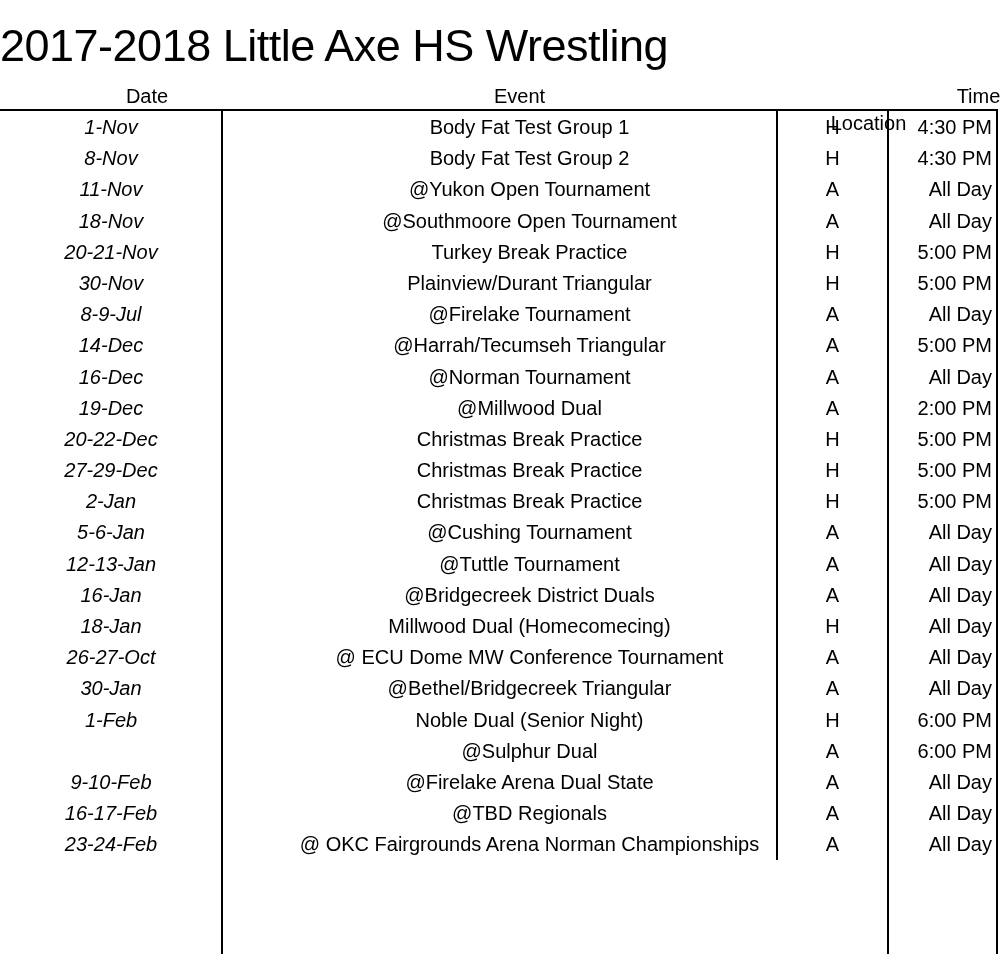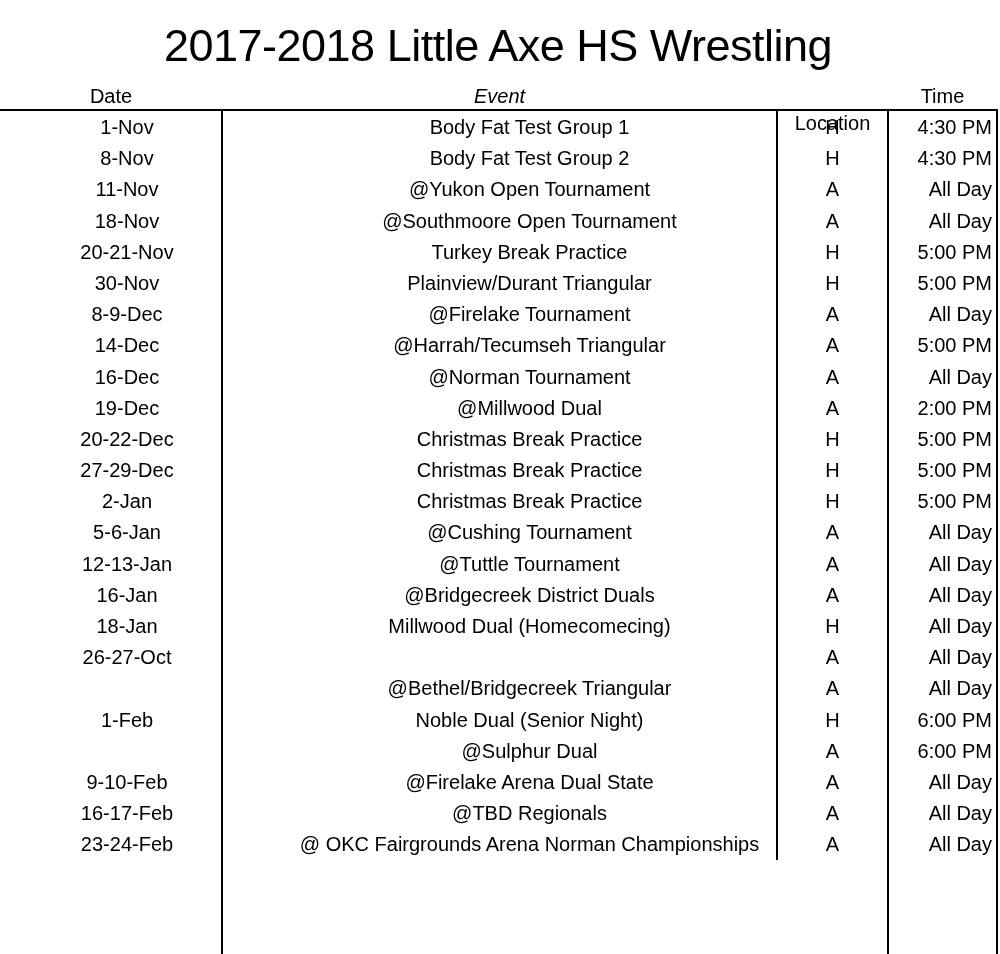--- a/index.html
+++ b/index.html
@@ -13,41 +13,42 @@
       position: relative;
       overflow: hidden;
       font-family: "Liberation Sans", "DejaVu Sans", sans-serif;
       color: #000000;
     }
     .title {
       position: absolute;
       top: 18px;
       left: 0;
       width: 832px;
-      text-align: right;
+      text-align: left;
       font-size: 45px;
       line-height: 56px;
       letter-spacing: -0.5px;
     }
     .header-row {
       position: absolute;
       top: 82px;
       left: 0;
       width: 1000px;
       height: 28px;
       font-size: 20px;
       line-height: 28px;
     }
     .header-row .h {
       position: absolute;
       top: 0;
       text-align: center;
+      padding-left: 36px;
     }
     .h-date { left: 0; width: 222px; }
-    .h-event { left: 222px; width: 555px; font-style: italic; }
+    .h-event { left: 206px; width: 555px; }
     .h-location { left: 777px; width: 111px; margin-top: 27px; }
     .h-time { left: 888px; width: 109px; }
 
     .hline {
       position: absolute;
       left: 0;
       top: 109px;
       width: 998px;
       height: 2px;
       background: #000;
@@ -72,21 +73,21 @@
       position: relative;
       height: 31.2px;
       font-size: 20px;
       line-height: 31.2px;
     }
     .row .c {
       position: absolute;
       top: 0;
       white-space: nowrap;
     }
-    .c-date { left: 16px; width: 222px; text-align: center; }
+    .c-date { left: 0; width: 222px; text-align: center; font-style: italic; }
     .c-event { left: 222px; width: 615px; text-align: center; }
     .c-location { left: 777px; width: 111px; text-align: center; }
     .c-time { left: 888px; width: 104px; text-align: right; }
   </style>
 </head>
 <body>
 
 <div class="title">2017-2018 Little Axe HS Wrestling</div>
 
 <div class="header-row">
@@ -133,21 +134,21 @@
     <span class="c c-location">H</span>
     <span class="c c-time">5:00 PM</span>
   </div>
   <div class="row">
     <span class="c c-date">30-Nov</span>
     <span class="c c-event">Plainview/Durant Triangular</span>
     <span class="c c-location">H</span>
     <span class="c c-time">5:00 PM</span>
   </div>
   <div class="row">
-    <span class="c c-date">8-9-Dec</span>
+    <span class="c c-date">8-9-Jul</span>
     <span class="c c-event">@Firelake Tournament</span>
     <span class="c c-location">A</span>
     <span class="c c-time">All Day</span>
   </div>
   <div class="row">
     <span class="c c-date">14-Dec</span>
     <span class="c c-event">@Harrah/Tecumseh Triangular</span>
     <span class="c c-location">A</span>
     <span class="c c-time">5:00 PM</span>
   </div>
@@ -200,24 +201,26 @@
     <span class="c c-time">All Day</span>
   </div>
   <div class="row">
     <span class="c c-date">18-Jan</span>
     <span class="c c-event">Millwood Dual (Homecomecing)</span>
     <span class="c c-location">H</span>
     <span class="c c-time">All Day</span>
   </div>
   <div class="row">
     <span class="c c-date">26-27-Oct</span>
-    <span class="c c-location">A</span>
-    <span class="c c-time">All Day</span>
-  </div>
-  <div class="row">
+    <span class="c c-event">@ ECU Dome MW Conference Tournament</span>
+    <span class="c c-location">A</span>
+    <span class="c c-time">All Day</span>
+  </div>
+  <div class="row">
+    <span class="c c-date">30-Jan</span>
     <span class="c c-event">@Bethel/Bridgecreek Triangular</span>
     <span class="c c-location">A</span>
     <span class="c c-time">All Day</span>
   </div>
   <div class="row">
     <span class="c c-date">1-Feb</span>
     <span class="c c-event">Noble Dual (Senior Night)</span>
     <span class="c c-location">H</span>
     <span class="c c-time">6:00 PM</span>
   </div>

